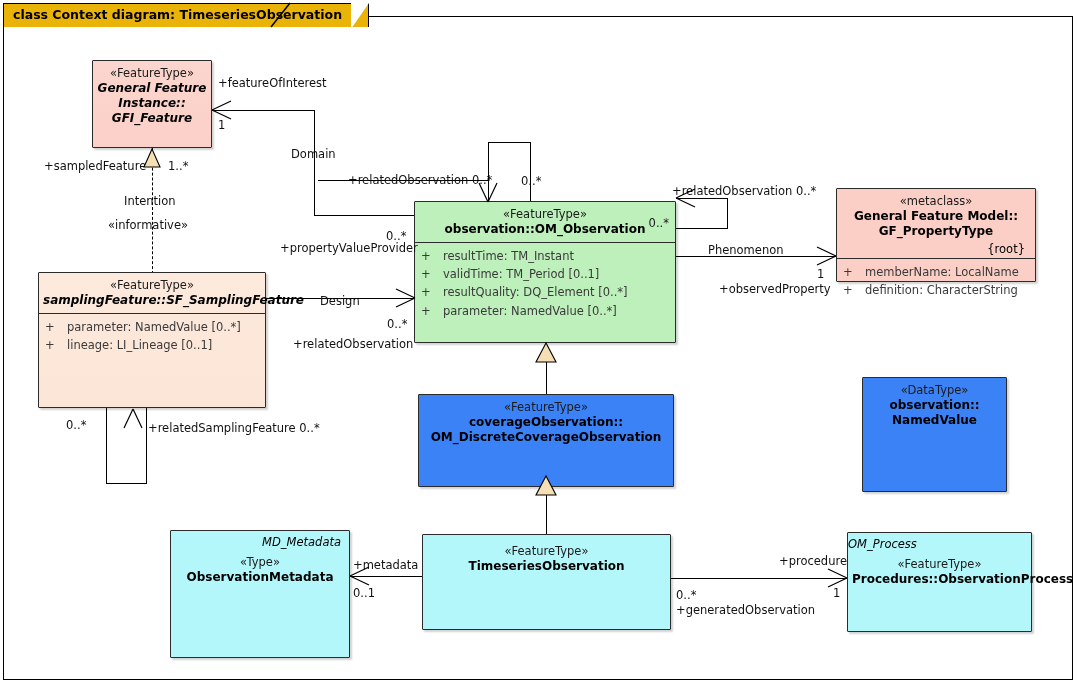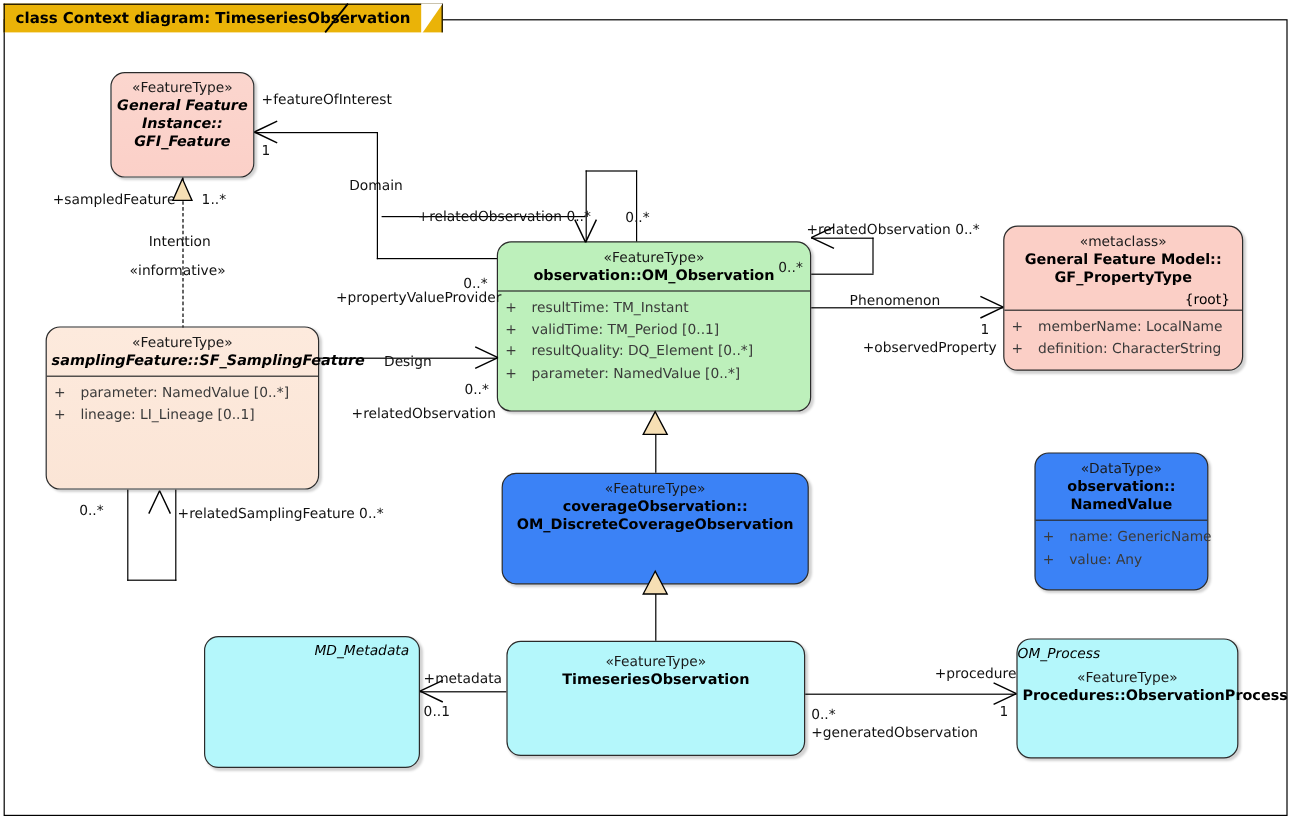--- a/index.html
+++ b/index.html
@@ -9,21 +9,21 @@
   
   .frame{position:absolute;left:3px;top:16px;width:1070px;height:664px;border:1.5px solid #000;box-sizing:border-box;}
   .title-tab{position:absolute;left:3px;top:3px;height:24px;box-sizing:border-box;
     background:#eab308;border:1.5px solid #000;border-bottom:none;
     padding:3px 26px 0 9px;font-size:12.5px;font-weight:bold;color:#000;white-space:nowrap;z-index:6;}
   .title-tab:after{content:"";position:absolute;right:-1px;top:-1.5px;width:0;height:0;
     border-left:18px solid #fff;border-bottom:26px solid transparent;}
   .tab-slash{position:absolute;left:270px;top:2px;width:26px;height:27px;z-index:7;}
 
   
-  .box{position:absolute;box-sizing:border-box;border:1px solid #2b2b2b;border-radius:12px;
+  .box{position:absolute;box-sizing:border-box;border:1px solid #2b2b2b;border-radius:1px;
     box-shadow:2px 2px 2px rgba(0,0,0,0.18);z-index:3;}
   .box .hdr{text-align:center;padding:5px 4px 5px 4px;line-height:1.28;}
   .box .stereo{font-size:11.5px;color:#1a1a1a;}
   .box .nm{font-size:12px;font-weight:bold;color:#000;}
   .box .nm.ital{font-style:italic;}
   .box .sep{border-top:1px solid #2b2b2b;}
   .box .attrs{padding:4px 4px 4px 6px;}
   .box .attr{font-size:11.5px;color:#3a3a3a;line-height:1.58;white-space:nowrap;}
   .box .attr .plus{display:inline-block;width:22px;color:#3a3a3a;}
   .corner{position:absolute;font-size:11.5px;color:#1a1a1a;}
@@ -168,21 +168,21 @@
     </div>
     <div class="corner" style="right:6px;top:14px;">0..*</div>
     <div class="sep attrs">
       <div class="attr"><span class="plus">+</span><span>resultTime: TM_Instant</span></div>
       <div class="attr"><span class="plus">+</span><span>validTime: TM_Period [0..1]</span></div>
       <div class="attr"><span class="plus">+</span><span>resultQuality: DQ_Element [0..*]</span></div>
       <div class="attr"><span class="plus">+</span><span>parameter: NamedValue [0..*]</span></div>
     </div>
   </div>
 
-  <div class="box pink2" style="left:836px;top:188px;width:200px;height:121px;">
+  <div class="box pink2" style="left:836px;top:188px;width:200px;height:94px;">
     <div class="hdr" style="padding-bottom:1px;">
       <div class="stereo">«metaclass»</div>
       <div class="nm">General Feature Model::</div>
       <div class="nm">GF_PropertyType</div>
       <div style="text-align:right;font-size:11.5px;padding:3px 6px 0 0;">{root}</div>
     </div>
     <div class="sep attrs">
       <div class="attr"><span class="plus">+</span><span>memberName: LocalName</span></div>
       <div class="attr"><span class="plus">+</span><span>definition: CharacterString</span></div>
     </div>
@@ -195,28 +195,28 @@
       <div class="nm">OM_DiscreteCoverageObservation</div>
     </div>
   </div>
 
   <div class="box green2" style="left:862px;top:377px;width:145px;height:115px;">
     <div class="hdr">
       <div class="stereo">«DataType»</div>
       <div class="nm">observation::</div>
       <div class="nm">NamedValue</div>
     </div>
-    <div class="sep attrs">
-      <div class="attr"><span class="plus">+</span><span>name: GenericName</span></div>
-      <div class="attr"><span class="plus">+</span><span>value: Any</span></div>
-    </div>
-  </div>
-
-  <div class="box cyan" style="left:170px;top:530px;width:180px;height:110px;">
+  </div>
+
+  <div class="box cyan" style="left:170px;top:530px;width:180px;height:128px;">
     <div style="text-align:right;font-size:11.5px;font-style:italic;padding:4px 8px 0 0;">MD_Metadata</div>
+    <div class="hdr" style="padding-top:6px;">
+      <div class="stereo">«Type»</div>
+      <div class="nm">ObservationMetadata</div>
+    </div>
   </div>
 
   <div class="box cyan" style="left:422px;top:534px;width:249px;height:96px;">
     <div class="hdr" style="padding-top:9px;">
       <div class="stereo">«FeatureType»</div>
       <div class="nm">TimeseriesObservation</div>
     </div>
   </div>
 
   <div class="box cyan" style="left:847px;top:532px;width:185px;height:100px;">

